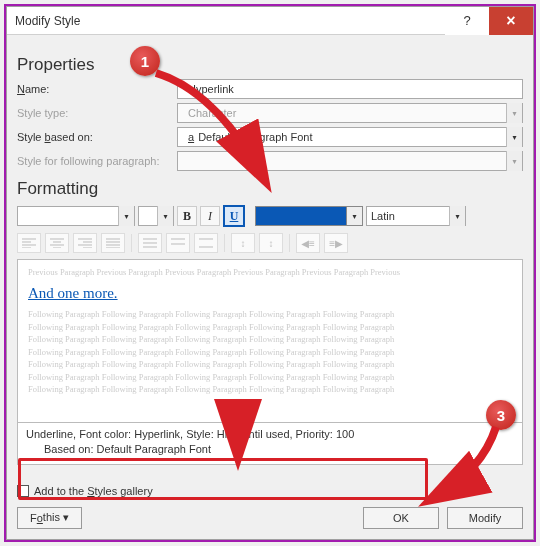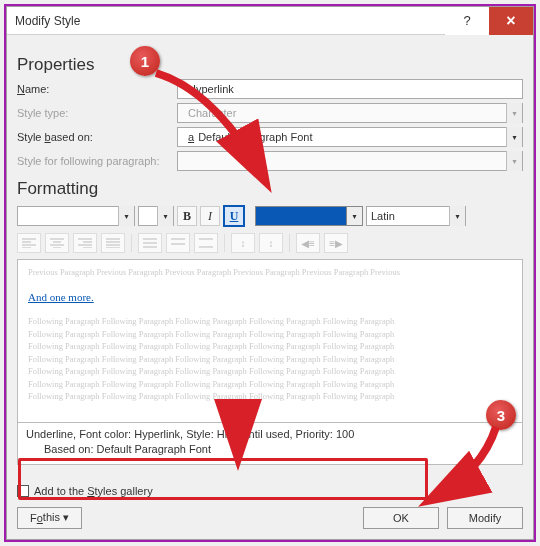--- a/index.html
+++ b/index.html
@@ -29,21 +29,21 @@
   .tbtn.under { text-decoration: underline; border: 2px solid #0a58b5; background: #dbe9f9; color: #0a58b5; font-weight: bold; width: 22px; height: 22px; }
   .color-combo { width: 108px; height: 20px; border: 1px solid #888; position: relative; display: flex; align-items: center; }
   .color-swatch { flex: 1; height: 18px; background: #0a58b5; margin: 0; }
   .color-combo .dd { width: 16px; border-left: 1px solid #888; background: #eee; height: 100%; display: flex; align-items: center; justify-content: center; font-size: 8px; }
   .para-row { display: flex; align-items: center; gap: 4px; margin: 3px 0 6px 0; }
   .pbtn { width: 24px; height: 20px; border: 1px solid #ddd; background: #fafafa; display: flex; align-items: center; justify-content: center; color: #bbb; font-size: 10px; }
   .pbtn svg { stroke: #bbb; }
   .sep { width: 1px; height: 18px; background: #ddd; margin: 0 2px; }
   .preview { border: 1px solid #bbb; background: #fff; height: 164px; padding: 6px 10px; overflow: hidden; }
   .prev-p { font-size: 8.5px; color: #ccc; font-family: "Times New Roman", serif; line-height: 1.35; margin: 1px 0; white-space: nowrap; overflow: hidden; }
-  .sample-link { font-size: 11px; color: #0a58b5; text-decoration: underline; font-family: "Times New Roman", serif; margin: 13px 0; }
+  .sample-link { font-size: 15px; color: #0a58b5; text-decoration: underline; font-family: "Times New Roman", serif; margin: 7px 0; }
   .desc { border: 1px solid #bbb; border-top: 1px solid #bbb; background: #fff; padding: 4px 8px 6px 8px; font-size: 11px; line-height: 1.4; margin-top: -1px; }
   .opts { margin-top: 20px; }
   .opt-row { display: flex; align-items: center; gap: 5px; font-size: 11px; margin-bottom: 3px; }
   .chk { width: 12px; height: 12px; border: 1px solid #555; background: #fff; }
   .radio { width: 12px; height: 12px; border: 1px solid #555; border-radius: 50%; background: #fff; display: flex; align-items: center; justify-content: center; }
   .radio.sel::after { content: ""; width: 6px; height: 6px; background: #333; border-radius: 50%; }
   .bottom-row { display: flex; align-items: center; margin-top: 10px; }
   .push-btn { height: 22px; border: 1px solid #999; background: #f4f4f4; font-size: 11px; padding: 0 12px; display: flex; align-items: center; }
   .spacer { flex: 1; }
   .callout-rect { position: absolute; border: 3px solid #d72027; border-radius: 2px; pointer-events: none; }

